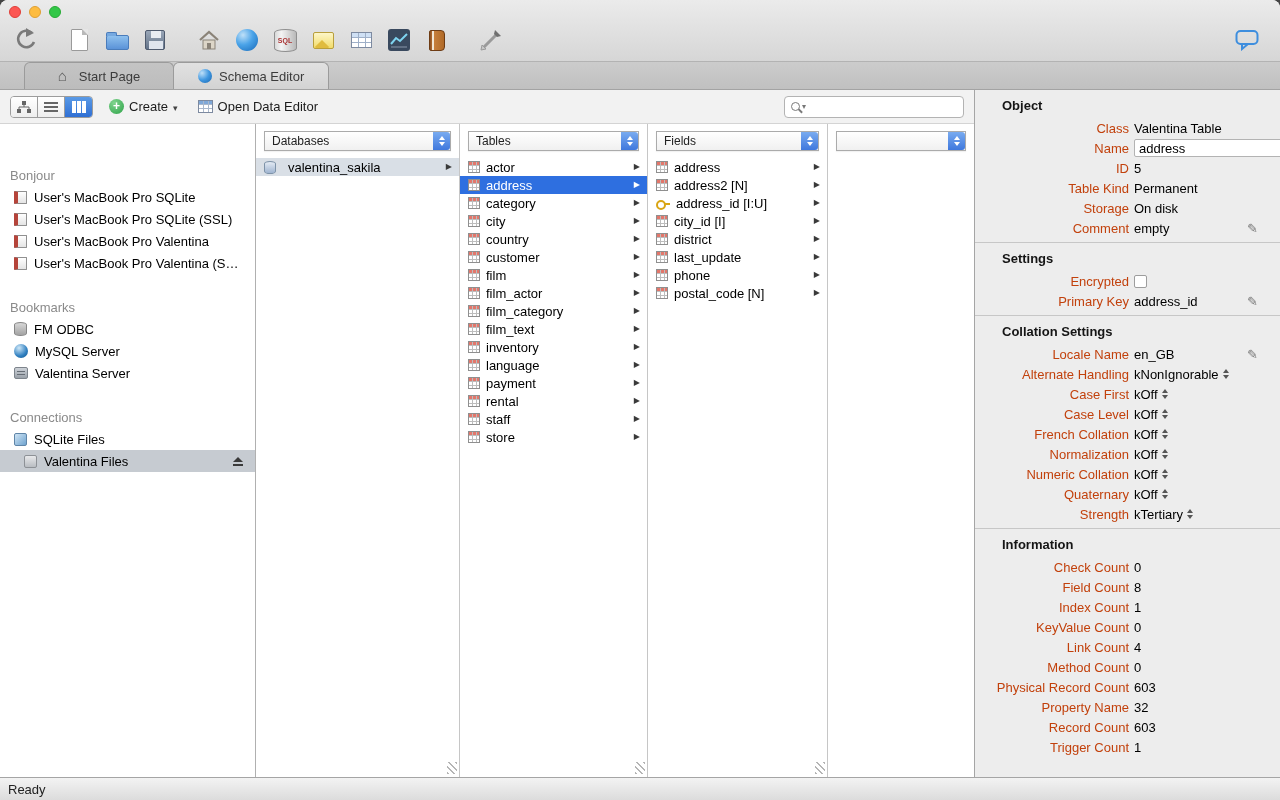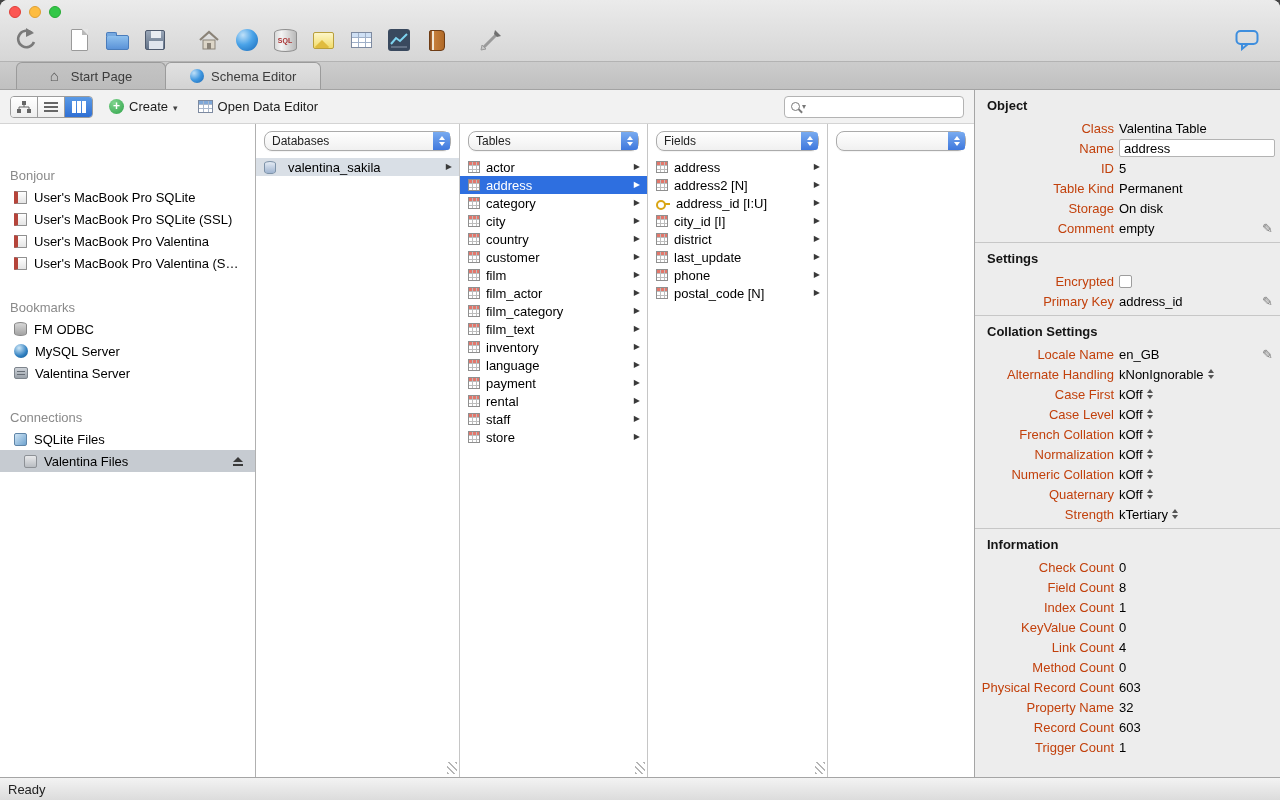--- a/index.html
+++ b/index.html
@@ -32,21 +32,21 @@
   .i-pic::after { content:""; position:absolute; bottom:-4px; left:3px; width:10px; height:10px; background:#e0bc3f; transform:rotate(45deg); }
   .i-grid { width:21px; height:16px; border:1px solid #7d8aa0;
     background-image:repeating-linear-gradient(90deg,transparent 0 6px,#9fb0c8 6px 7px),
       repeating-linear-gradient(180deg,transparent 0 4px,#9fb0c8 4px 5px),
       linear-gradient(#cfe0f4 0 4px,#fff 4px); }
   .i-book { width:16px; height:21px; background:linear-gradient(90deg,#8a4d1f,#c8803c 25%,#b06a28); border:1px solid #6e3c14; border-radius:2px 4px 4px 2px; position:relative; }
   .i-book::before { content:""; position:absolute; left:2px; top:0; bottom:0; width:2px; background:#f2e6d4; }
   .chat { margin-left:auto; }
 
   
-  .tabbar { height:28px; flex:none; background:linear-gradient(#cccccc,#c0c0c0); border-bottom:1px solid #a3a3a3; display:flex; align-items:center; padding-left:16px; }
+  .tabbar { height:28px; flex:none; background:linear-gradient(#cccccc,#c0c0c0); border-bottom:1px solid #a3a3a3; display:flex; align-items:center; padding-left:24px; }
   .tab { height:27px; display:flex; align-items:center; justify-content:center; gap:7px; padding:0 24px; min-width:150px;
          border:1px solid #9b9b9b; border-bottom:none; border-radius:6px 6px 0 0; background:linear-gradient(#c4c4c4,#bcbcbc);
          color:#3c3c3c; margin-right:-1px; }
   .tab.active { background:linear-gradient(#e1e1e1,#d3d3d3); position:relative; z-index:2; }
   .tab-icon { display:inline-block; width:14px; height:14px; flex:none; }
   .ic-tab-home { width:14px; height:14px; }
   .ic-tab-home::before { content:"⌂"; font-size:15px; color:#555; line-height:14px; display:block; }
   .ic-tab-globe { border-radius:50%; background:radial-gradient(circle at 4px 4px,#bfe0f8,#3f97e0 50%,#1a66b0); }
 
   
@@ -89,21 +89,21 @@
   .ic-vfiles { width:13px; height:13px; background:linear-gradient(#e8e9eb,#b9bdc2); border:1px solid #8d9196; border-radius:2px; }
   .eject { width:10px; height:9px; position:relative; margin-left:auto; flex:none; }
   .eject::before { content:""; position:absolute; left:0; top:0; border-left:5px solid transparent; border-right:5px solid transparent; border-bottom:5px solid #3a3a3a; }
   .eject::after { content:""; position:absolute; left:0; bottom:0; width:10px; height:2px; background:#3a3a3a; }
 
   
   .cols { flex:1; min-width:0; display:flex; background:#fff; }
   .col { border-right:1px solid #c6c6c6; display:flex; flex-direction:column; position:relative; flex:none; }
   .col.c1 { width:204px; } .col.c2 { width:188px; } .col.c3 { width:180px; } .col.c4 { flex:1; border-right:none; }
   .col-head { padding:7px 8px 5px; flex:none; }
-  .popup { height:20px; border:1px solid #ababab; border-radius:8px; background:linear-gradient(#fff,#f0f0f0); display:flex; align-items:center; font-size:12px; color:#222; padding-left:7px; box-shadow:0 1px 1px rgba(0,0,0,.05); }
+  .popup { height:20px; border:1px solid #ababab; border-radius:0; background:linear-gradient(#fff,#f0f0f0); display:flex; align-items:center; font-size:12px; color:#222; padding-left:7px; box-shadow:0 1px 1px rgba(0,0,0,.05); }
   .popup-cap { margin-left:auto; width:17px; align-self:stretch; background:linear-gradient(#79abf0,#3f78dd); border-radius:0 3px 3px 0; display:flex; flex-direction:column; align-items:center; justify-content:center; gap:2px; }
   .tri-u { width:0; height:0; border-left:3px solid transparent; border-right:3px solid transparent; border-bottom:4px solid #fff; }
   .tri-d { width:0; height:0; border-left:3px solid transparent; border-right:3px solid transparent; border-top:4px solid #fff; }
   .col-list { flex:1; overflow:hidden; padding-top:2px; }
   .col-row { height:18px; display:flex; align-items:center; gap:6px; padding:0 7px 0 8px; white-space:nowrap; }
   .col-row .row-arrow { margin-left:auto; font-size:8px; color:#3a3a3a; line-height:1; }
   .col-row.selected { background:#2e6fe0; color:#fff; }
   .col-row.selected .row-arrow { color:#fff; }
   .col-row.inactive-selected { background:#d9dfe6;gap:12px; }
   .licon { flex:none; display:inline-block; }
@@ -113,21 +113,21 @@
       linear-gradient(#e2776b 0 3px,#fff 3px); }
   .ic-db { width:12px; height:13px; background:linear-gradient(#e4ebf4,#9fb4d0); border:1px solid #7d92a8; border-radius:50%/22%; }
   .ic-key { width:14px; height:13px; position:relative; }
   .ic-key::before { content:""; position:absolute; left:0; top:3px; width:6px; height:6px; border:2px solid #d9a514; border-radius:50%; }
   .ic-key::after { content:""; position:absolute; left:8px; top:6px; width:6px; height:2px; background:#d9a514; box-shadow:4px 2px 0 -1px #d9a514; }
   .grip { position:absolute; right:2px; bottom:3px; width:10px; height:12px;
     background:repeating-linear-gradient(45deg,#b5b5b5 0 1.5px,transparent 1.5px 4.5px); }
 
   
   .inspector { width:305px; flex:none; background:#ededed; overflow:hidden; }
-  .insp-sec { padding:6px 0 4px; border-bottom:1px solid #c7c7c7; }
+  .insp-sec { padding:6px 15px 4px; border-bottom:1px solid #c7c7c7; }
   .insp-sec:last-child { border-bottom:none; }
   .insp-title { font-weight:bold; color:#151515; padding:2px 12px 4px; height:22px; }
   .insp-row { display:flex; align-items:center; min-height:20px; padding:0 26px 0 4px; position:relative; }
   .insp-label { width:140px; flex:none; text-align:right; color:#c2410c; padding-right:5px; white-space:nowrap; }
   .insp-value { flex:1; min-width:0; display:flex; align-items:center; color:#000; white-space:nowrap; }
   .insp-input { width:156px; height:18px; border:1px solid #b3b3b3; border-radius:2px; font-family:"Liberation Sans",sans-serif; font-size:13px; padding:0 4px; background:#fff; }
   .cbx { width:13px; height:13px; border:1px solid #9d9d9d; border-radius:2px; background:#fff; display:inline-block; }
   .pencil { position:absolute; right:7px; color:#777; font-size:13px; }
   .stp { display:inline-flex; flex-direction:column; gap:2px; margin-left:4px; }
   .stp .su { width:0; height:0; border-left:3px solid transparent; border-right:3px solid transparent; border-bottom:4px solid #555; }

